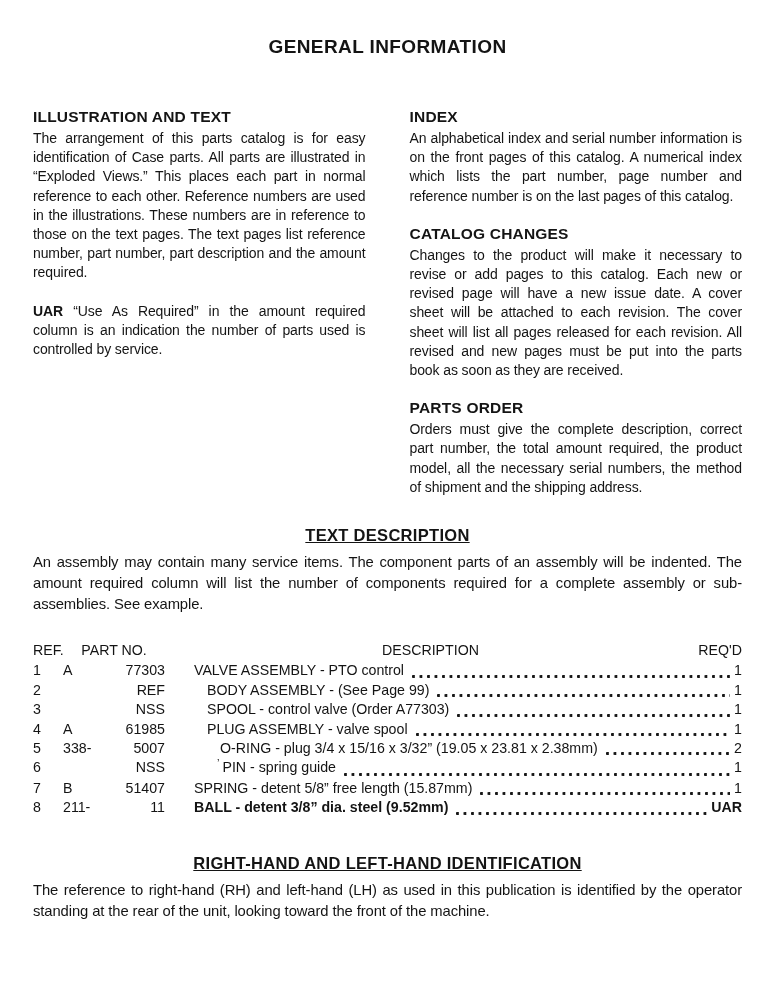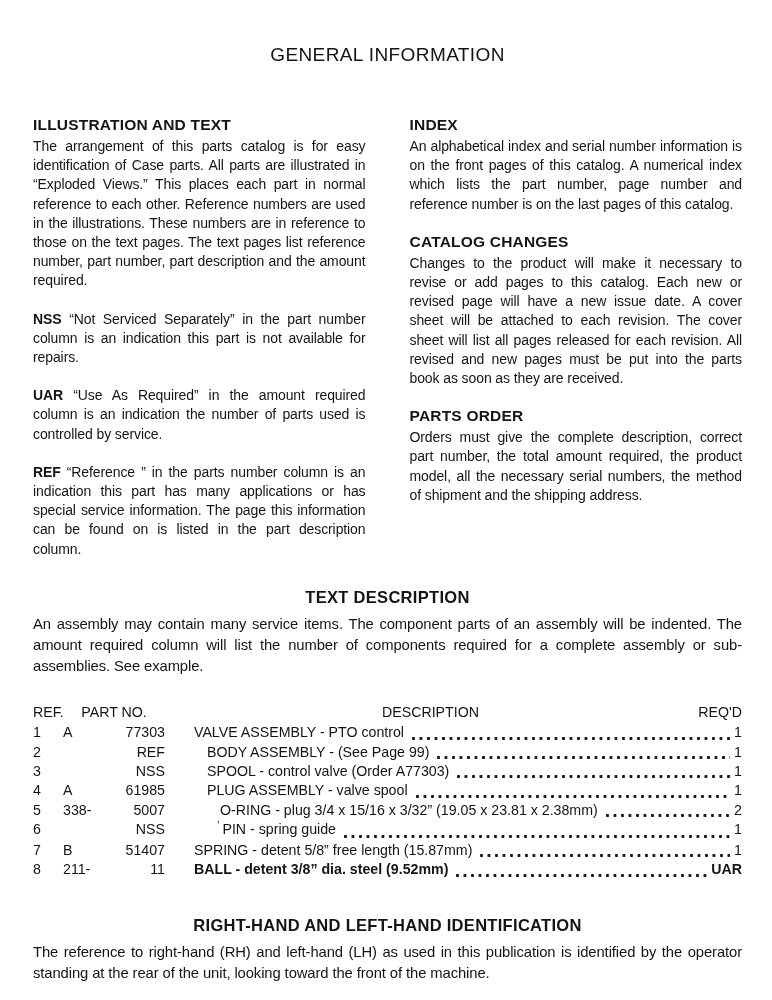--- a/index.html
+++ b/index.html
@@ -12,23 +12,23 @@
   }
   .page {
     box-sizing: border-box;
     width: 772px; height: 1000px;
     padding: 36px 30px 0 33px;
     overflow: hidden;
   }
   .doc-title {
     text-align: center;
     font-size: 19px;
-    font-weight: normal;
+    font-weight: bold;
     letter-spacing: 0.4px;
-    margin: 8px;
+    margin: 0;
   }
   .columns {
     display: flex;
     gap: 44px;
     margin-top: 50px;
   }
   .col { flex: 1 1 0; min-width: 0; }
   .col-heading {
     font-size: 15.5px;
     font-weight: bold;
@@ -44,20 +44,21 @@
   }
   .term-abbr { font-weight: bold; }
   .rsection { margin-bottom: 19px; }
   .rsection .body-text { margin-bottom: 0; }
   .center-heading {
     text-align: center;
     font-size: 16.5px;
     font-weight: bold;
     letter-spacing: 0.3px;
     margin: 0;
+    text-decoration: underline;
   }
   .section-textdesc { margin-top: 10px; }
   .wide-text {
     font-size: 14.8px;
     line-height: 21px;
     letter-spacing: -0.1px;
     text-align: justify;
     margin: 7px 0 0 0;
   }
   
@@ -111,25 +112,23 @@
 <div class="page">
 
   <h1 class="doc-title">GENERAL INFORMATION</h1>
 
   <div class="columns">
 
     <div class="col">
       <h2 class="col-heading">ILLUSTRATION AND TEXT</h2>
       <p class="body-text">The arrangement of this parts catalog is for easy identification of Case parts. All parts are illustrated in “Exploded Views.” This places each part in normal reference to each other. Reference numbers are used in the illustrations. These numbers are in reference to those on the text pages. The text pages list reference number, part number, part description and the amount required.</p>
 
-      <p class="body-text"><span class="term-abbr">NSS</span> <span>“Not Serviced Separately” in the part number column is an indication this part is not available for repairs.</span></p>
 
       <p class="body-text"><span class="term-abbr">UAR</span> <span>“Use As Required” in the amount required column is an indication the number of parts used is controlled by service.</span></p>
 
-      <p class="body-text"><span class="term-abbr">REF</span> <span>“Reference ” in the parts number column is an indication this part has many applications or has special service information. The page this information can be found on is listed in the part description column.</span></p>
     </div>
 
     <div class="col">
       <div class="rsection">
         <h2 class="col-heading">INDEX</h2>
         <p class="body-text">An alphabetical index and serial number information is on the front pages of this catalog. A numerical index which lists the part number, page number and reference number is on the last pages of this catalog.</p>
       </div>
       <div class="rsection">
         <h2 class="col-heading">CATALOG CHANGES</h2>
         <p class="body-text">Changes to the product will make it necessary to revise or add pages to this catalog. Each new or revised page will have a new issue date. A cover sheet will be attached to each revision. The cover sheet will list all pages released for each revision. All revised and new pages must be put into the parts book as soon as they are received.</p>

